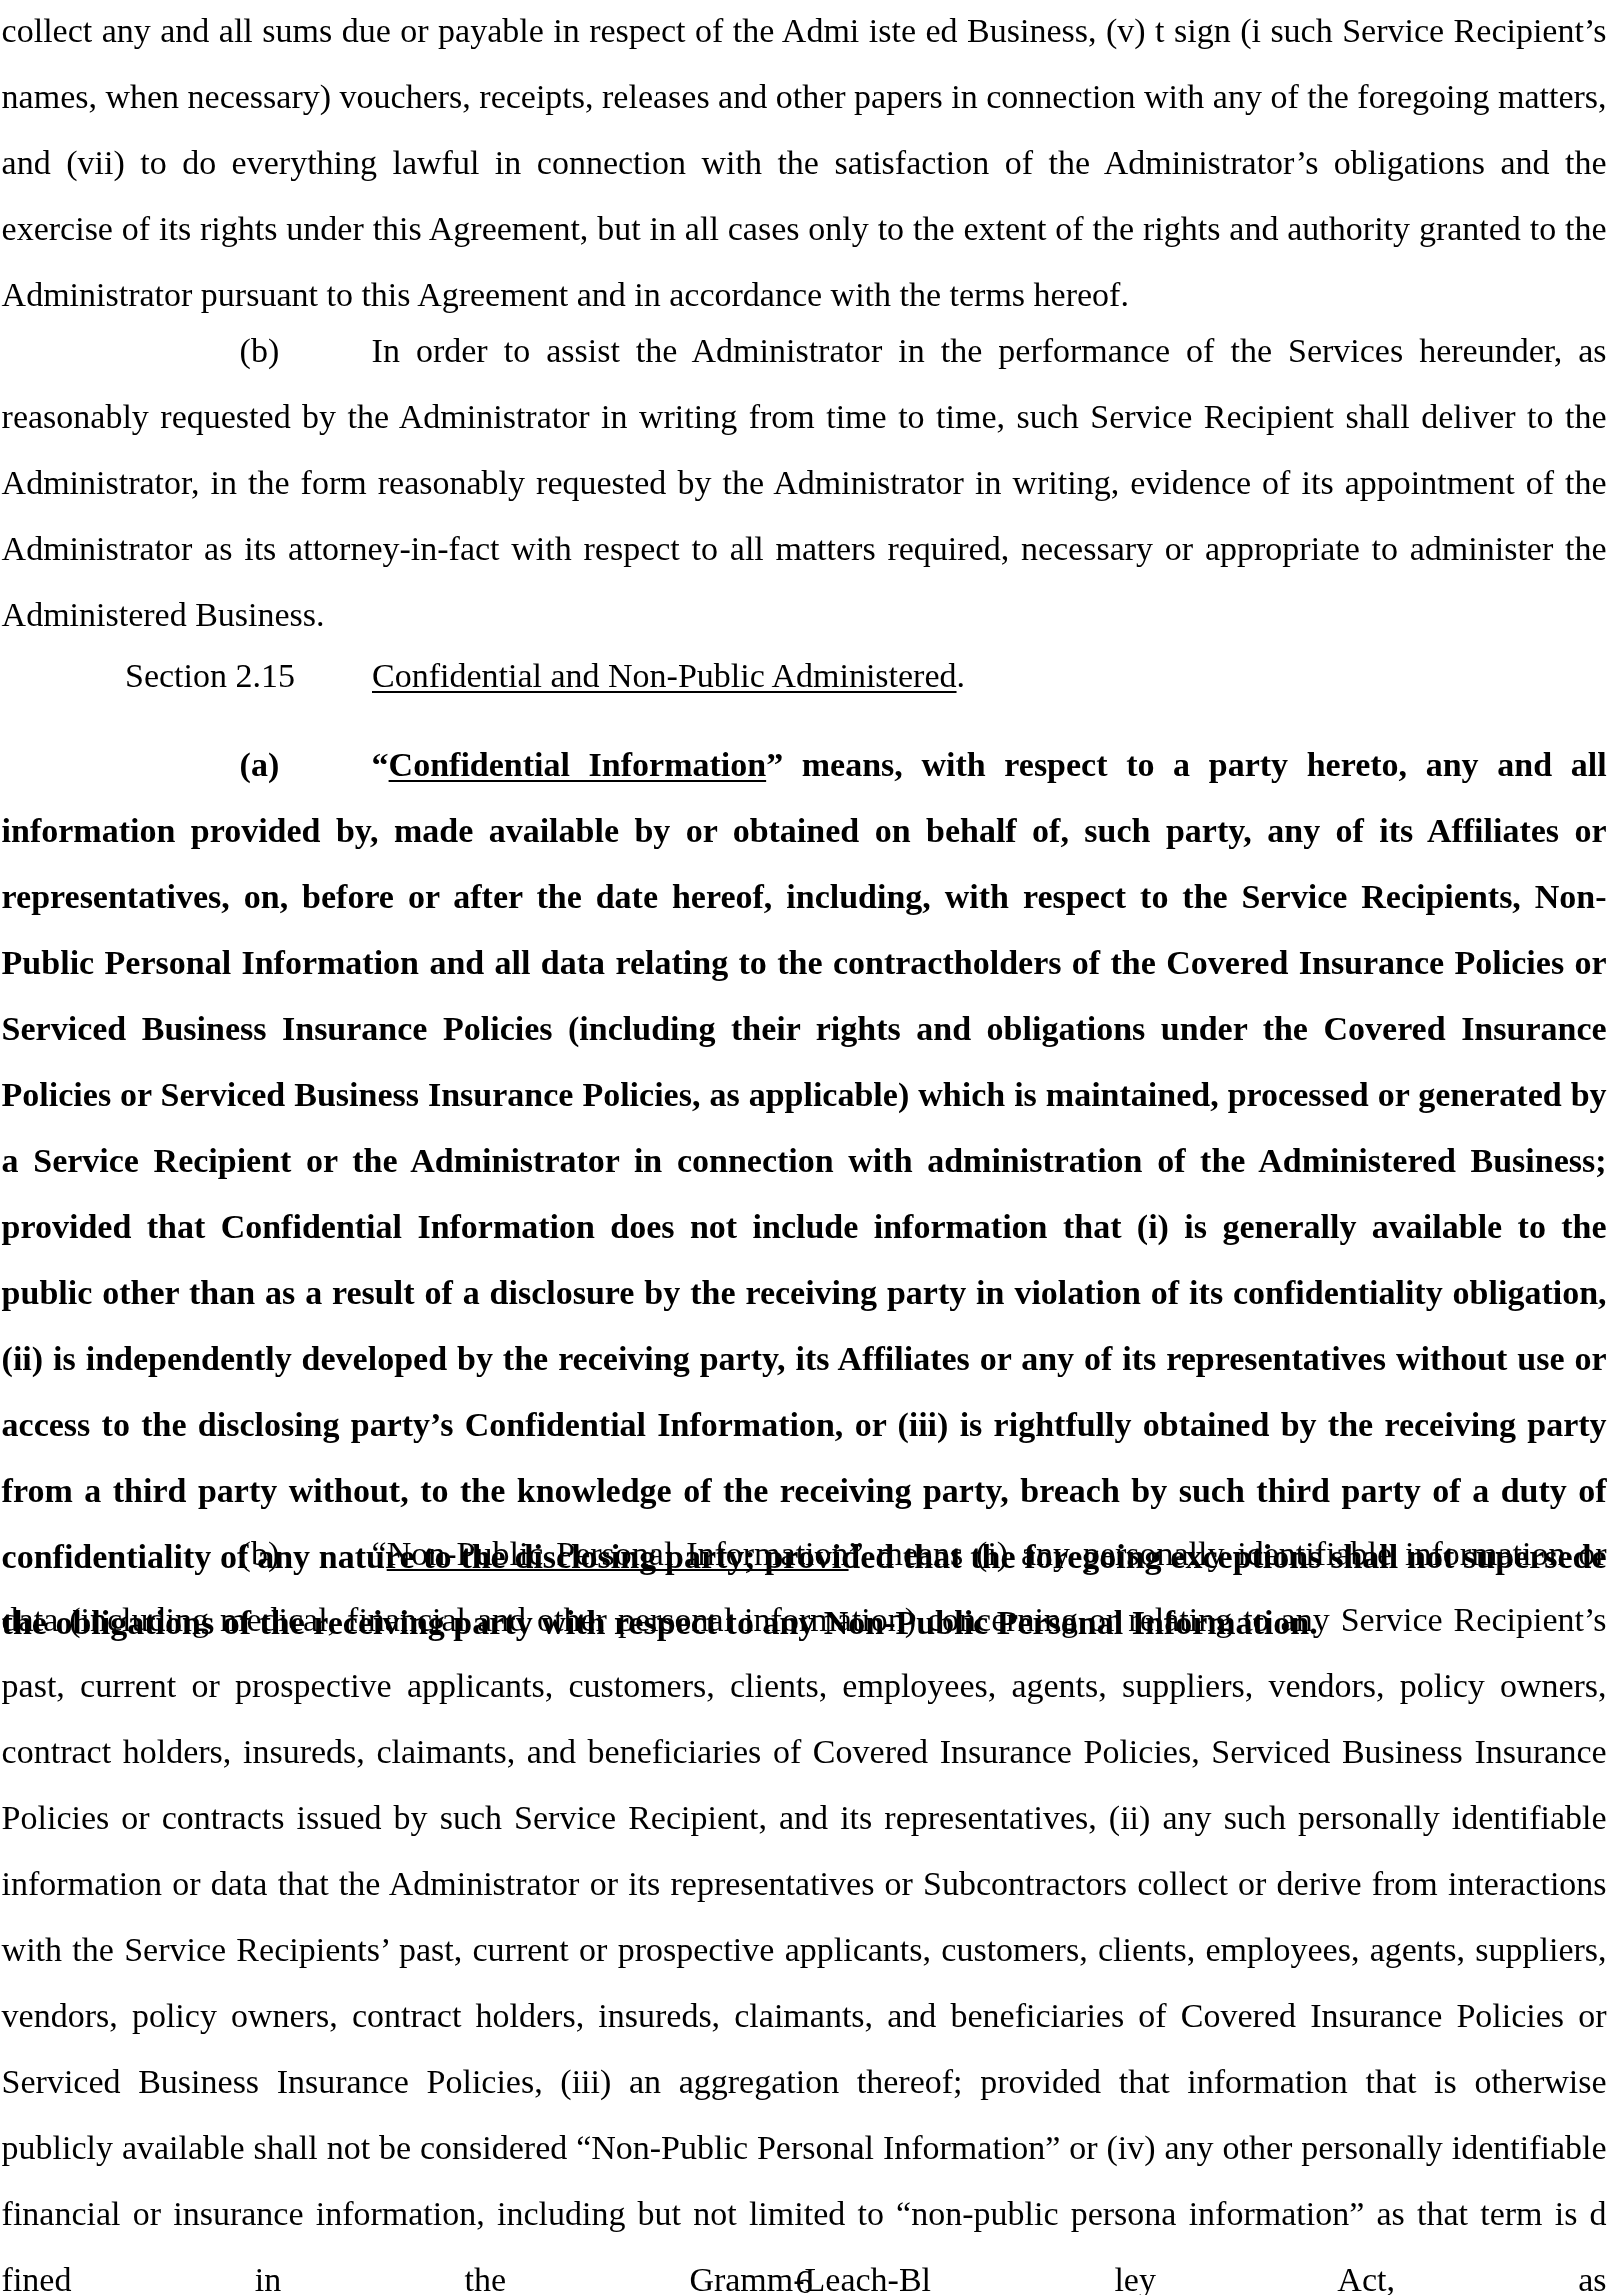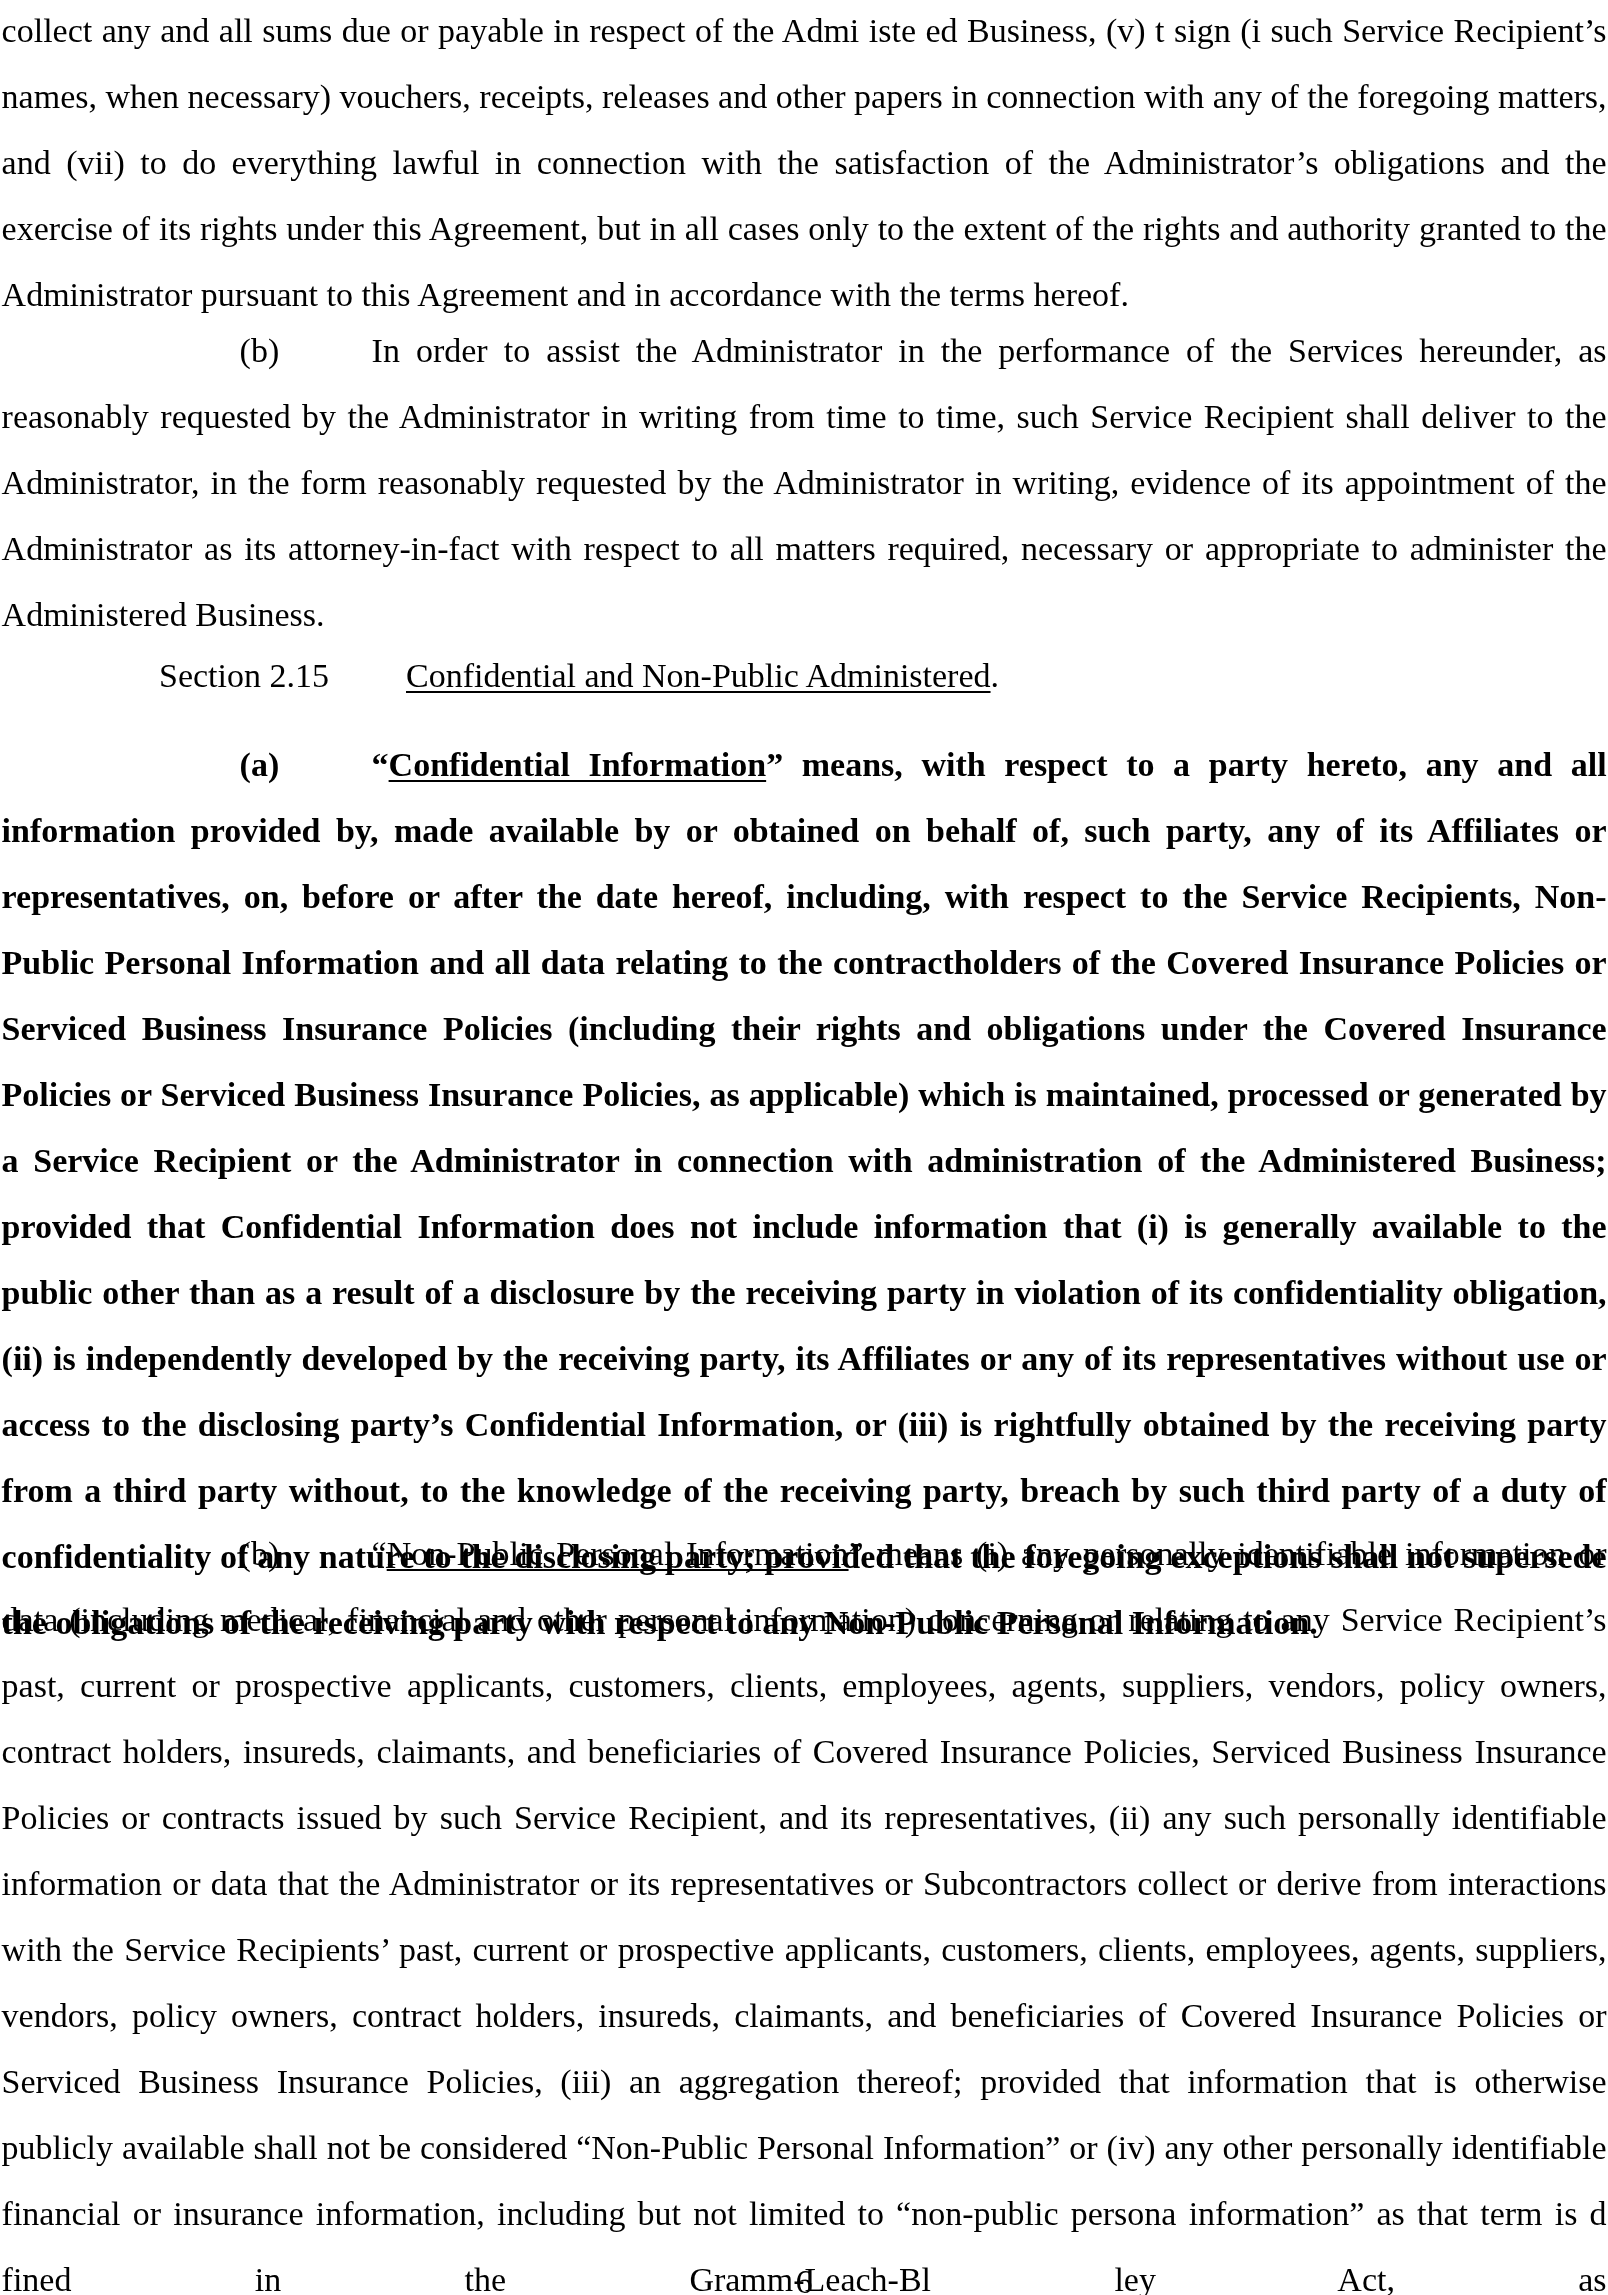--- a/index.html
+++ b/index.html
@@ -7,21 +7,21 @@
   .page {
     position: absolute; left: 0; top: 0; width: 1608px; height: 2295px;
     font-family: "Liberation Serif", "DejaVu Serif", serif;
     font-size: 34px; line-height: 66px; color: #000;
   }
   .para { position: absolute; left: 1.6px; width: 1605px; margin: 0; text-align: justify; text-align-last: left; }
   .para.justify-last { text-align-last: justify; }
   .indent-label { display: inline-block; width: 132px; }
   .first-indent { display: inline-block; width: 238px; }
   .heading { position: absolute; left: 125px; margin: 0; white-space: nowrap; }
-  .heading .num { display: inline-block; width: 247px; margin-left: 34px; }
+  .heading .num { display: inline-block; width: 247px; }
   u { text-decoration: underline; text-decoration-thickness: 1.6px; text-underline-offset: 4.1px; }
   .page-number { position: absolute; left: 0; width: 1608px; top: 2249px; text-align: center; }
 </style>
 </head>
 <body>
 
 <div class="page">
 
   <p class="para" style="top:-2.5px;">
     <span>collect any and all sums due or payable in respect of the Admi iste ed Business, (v) t sign (i such Service Recipient’s names, when necessary) vouchers, receipts, releases and other papers in connection with any of the foregoing matters, and (vii) to do everything lawful in connection with the satisfaction of the Administrator’s obligations and the exercise of its rights under this Agreement, but in all cases only to the extent of the rights and authority granted to the Administrator pursuant to this Agreement and in accordance with the terms hereof.</span>

